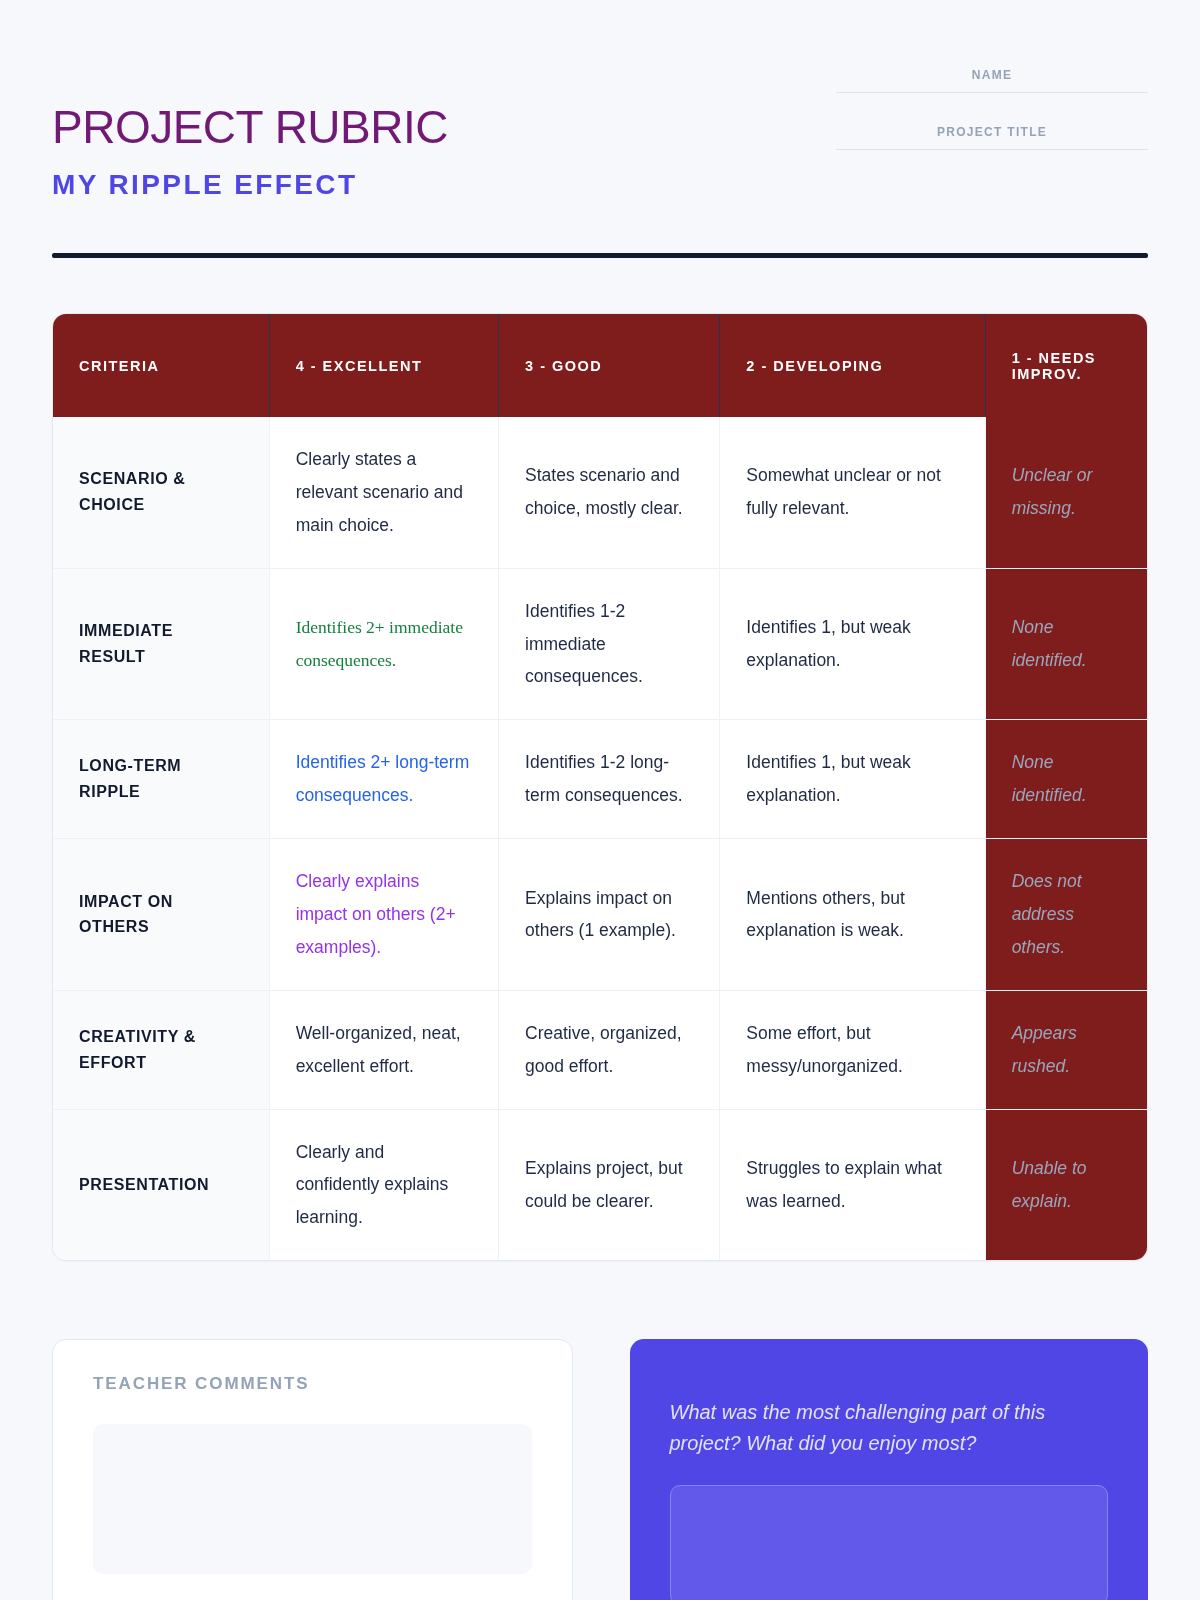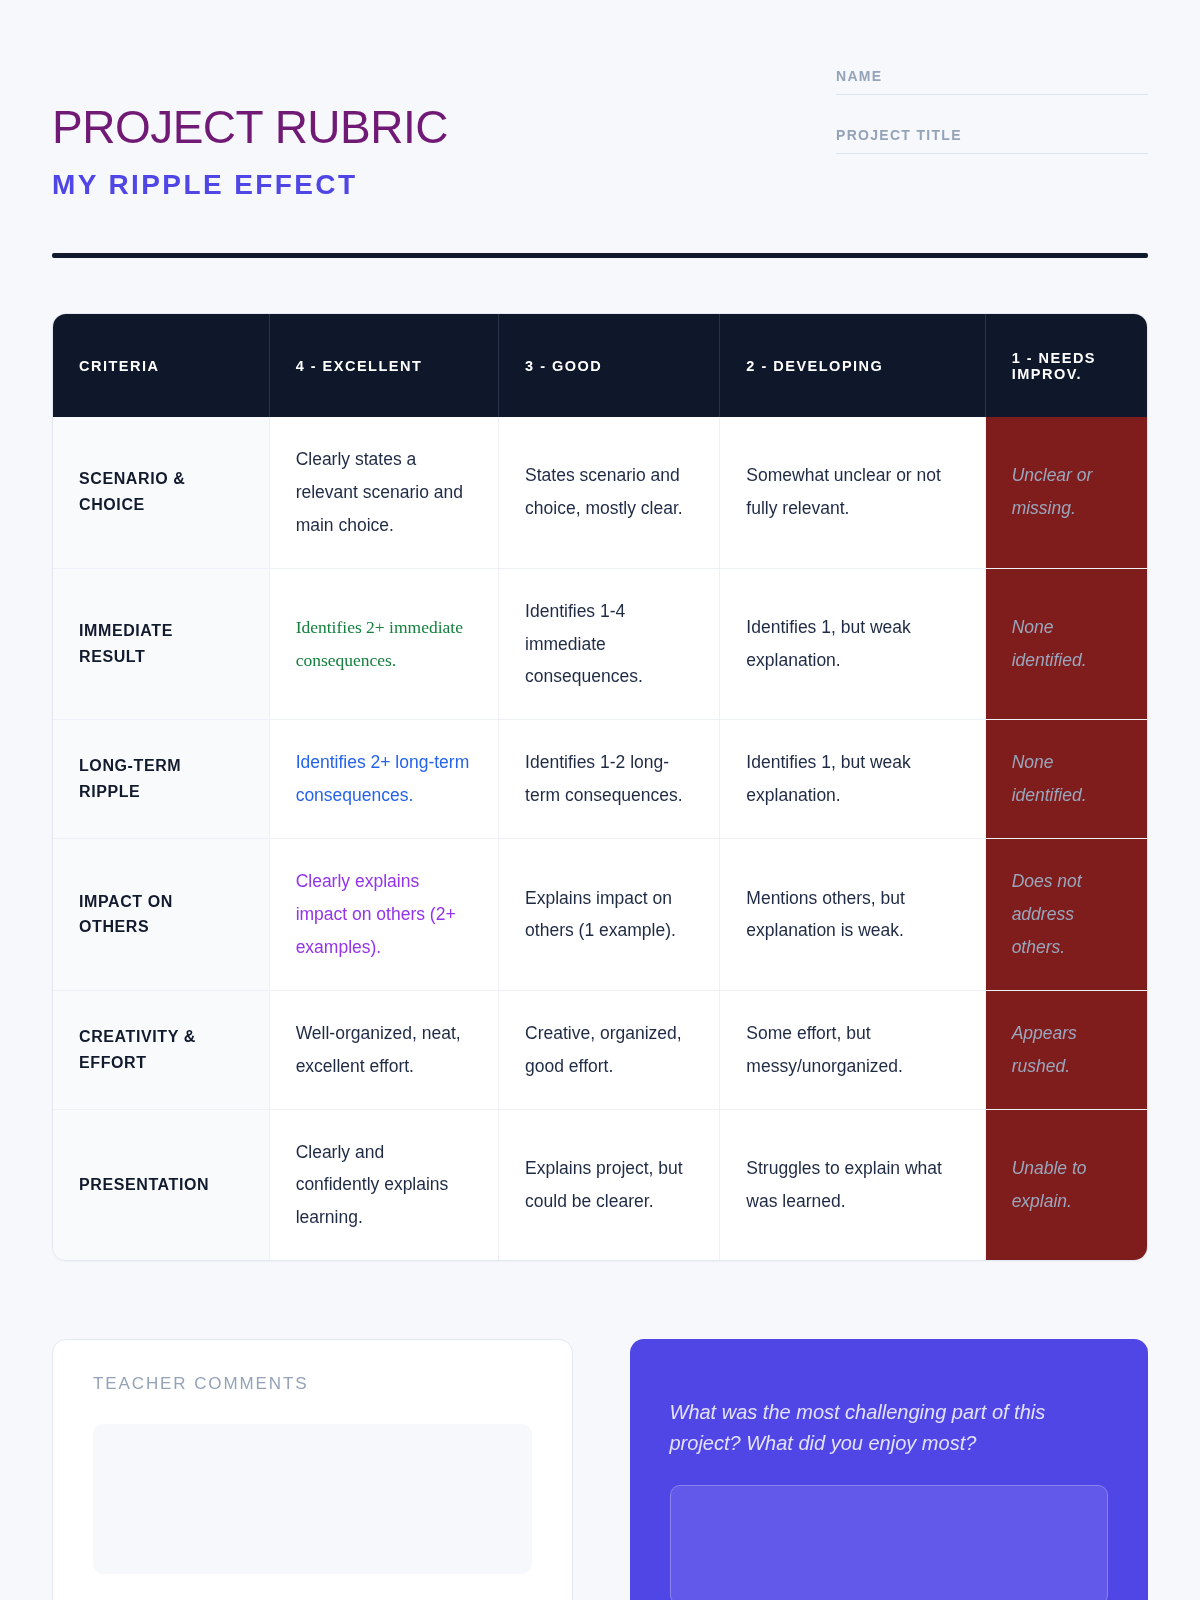--- a/index.html
+++ b/index.html
@@ -48,25 +48,25 @@
     font-weight: bold;
     letter-spacing: 2.4px;
     color: #4f46e5;
   }
 
   .fields { width: 312px; padding-top: 10px; }
 
   .field { }
 
   .field-label {
-    font-size: 14px;
+    font-size: 12px;
     font-weight: bold;
     letter-spacing: 1.3px;
     color: #94a3b8;
-    text-align: left;
+    text-align: center;
     padding-bottom: 10px;
   }
 
   .field-line {
     height: 1px;
     background: #dbe3ee;
     width: 100%;
   }
 
   .field-gap { height: 32px; }
@@ -88,21 +88,21 @@
     box-shadow: 0 1px 2px rgba(20,30,60,0.03);
   }
 
   table {
     width: 100%;
     border-collapse: collapse;
     table-layout: fixed;
   }
 
   thead th {
-    background: #0f172a;
+    background: #7f1d1d;
     color: #ffffff;
     font-size: 14.5px;
     font-weight: bold;
     letter-spacing: 1.5px;
     text-align: left;
     padding: 30px 26px;
     vertical-align: middle;
     border-right: 1px solid #2a3349;
     height: 103px;
   }
@@ -160,21 +160,21 @@
     min-height: 220px;
   }
 
   .panel-teacher {
     background: #ffffff;
     border: 1px solid #e2e8f2;
   }
 
   .panel-teacher .panel-title {
     font-size: 17px;
-    font-weight: normal;
+    font-weight: bold;
     letter-spacing: 1.9px;
     color: #94a3b8;
   }
 
   .writebox-light {
     margin-top: 30px;
     background: #f6f8fb;
     border-radius: 10px;
     height: 150px;
   }
@@ -259,21 +259,21 @@
           <td class="criteria">SCENARIO &amp; CHOICE</td>
           <td>Clearly states a relevant scenario and main choice.</td>
           <td>States scenario and choice, mostly clear.</td>
           <td>Somewhat unclear or not fully relevant.</td>
           <td class="needs">Unclear or missing.</td>
         </tr>
 
         <tr>
           <td class="criteria">IMMEDIATE RESULT</td>
           <td class="acc-green">Identifies 2+ immediate consequences.</td>
-          <td>Identifies 1-4 immediate consequences.</td>
+          <td>Identifies 1-2 immediate consequences.</td>
           <td>Identifies 1, but weak explanation.</td>
           <td class="needs">None identified.</td>
         </tr>
 
         <tr>
           <td class="criteria">LONG-TERM RIPPLE</td>
           <td class="acc-blue">Identifies 2+ long-term consequences.</td>
           <td>Identifies 1-2 long-term consequences.</td>
           <td>Identifies 1, but weak explanation.</td>
           <td class="needs">None identified.</td>

